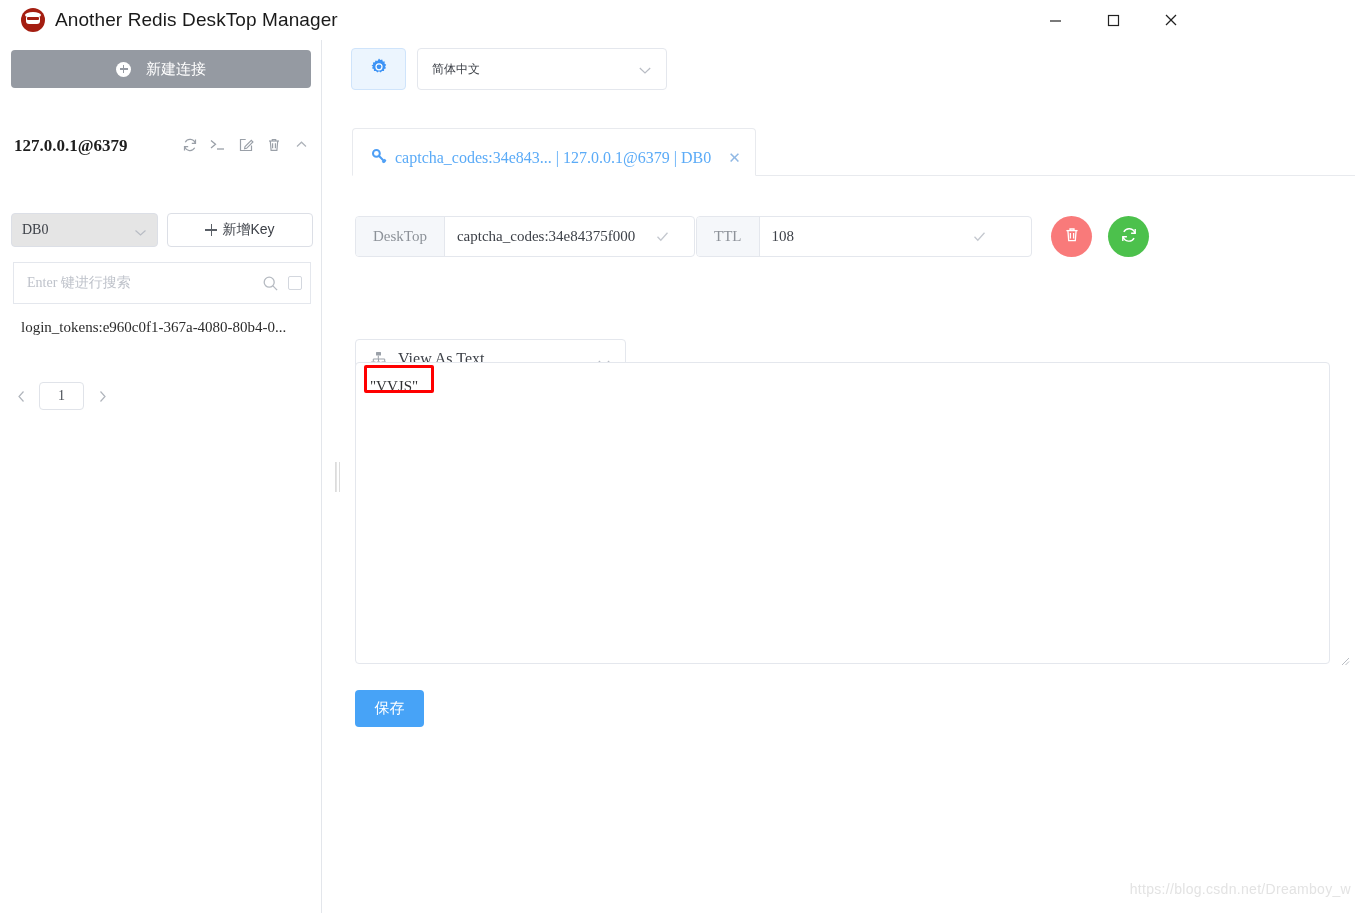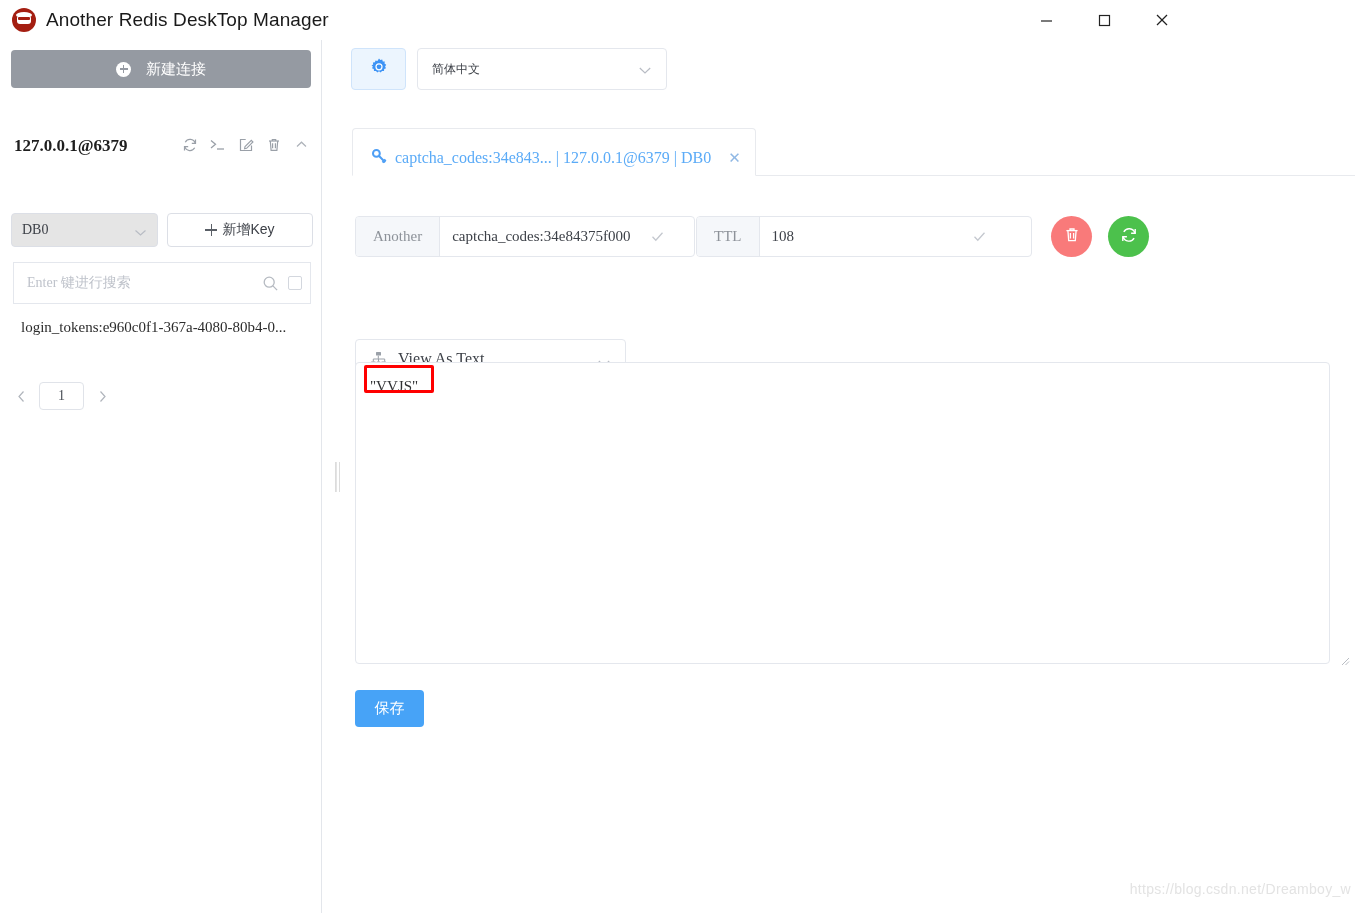--- a/index.html
+++ b/index.html
@@ -14,21 +14,21 @@
   #app {
     position: relative;
     width: 1364px;
     height: 913px;
     background: #ffffff;
   }
 
   
   .titlebar {
     position: absolute;
-    left: 3px; top: 0;
+    left: 12px; top: 0;
     width: 1188px; height: 40px;
     background: #ffffff;
     border-bottom: 1px solid #ffffff;
     display: flex;
     align-items: center;
   }
   .app-logo {
     margin-left: 9px;
     width: 24px; height: 24px;
     border-radius: 50%;
@@ -656,21 +656,21 @@
             <path d="M11.3 13.2l1.6 1.6M13.2 11.3l1.7 1.7" stroke="#4d9ef5" stroke-width="1.6"></path>
           </svg>
         </span>
         <span>captcha_codes:34e843... | 127.0.0.1@6379 | DB0</span>
         <span class="tab-close">✕</span>
       </div>
     </div>
 
     <div class="keyinfo-row">
       <div class="ig ig-key">
-        <div class="ig-label">Another</div>
+        <div class="ig-label">DeskTop</div>
         <input class="ig-input" type="text" value="captcha_codes:34e84375f000" style="">
         <span class="ig-check">
           <svg width="15" height="15" viewBox="0 0 15 15" fill="none" stroke="#c4c8cf" stroke-width="1.3">
               <path d="M2.5 7.8l3.3 3.4 6.7-7.4"></path>
             </svg>
         </span>
       </div>
 
       <div class="ig ig-ttl">
         <div class="ig-label">TTL</div>

